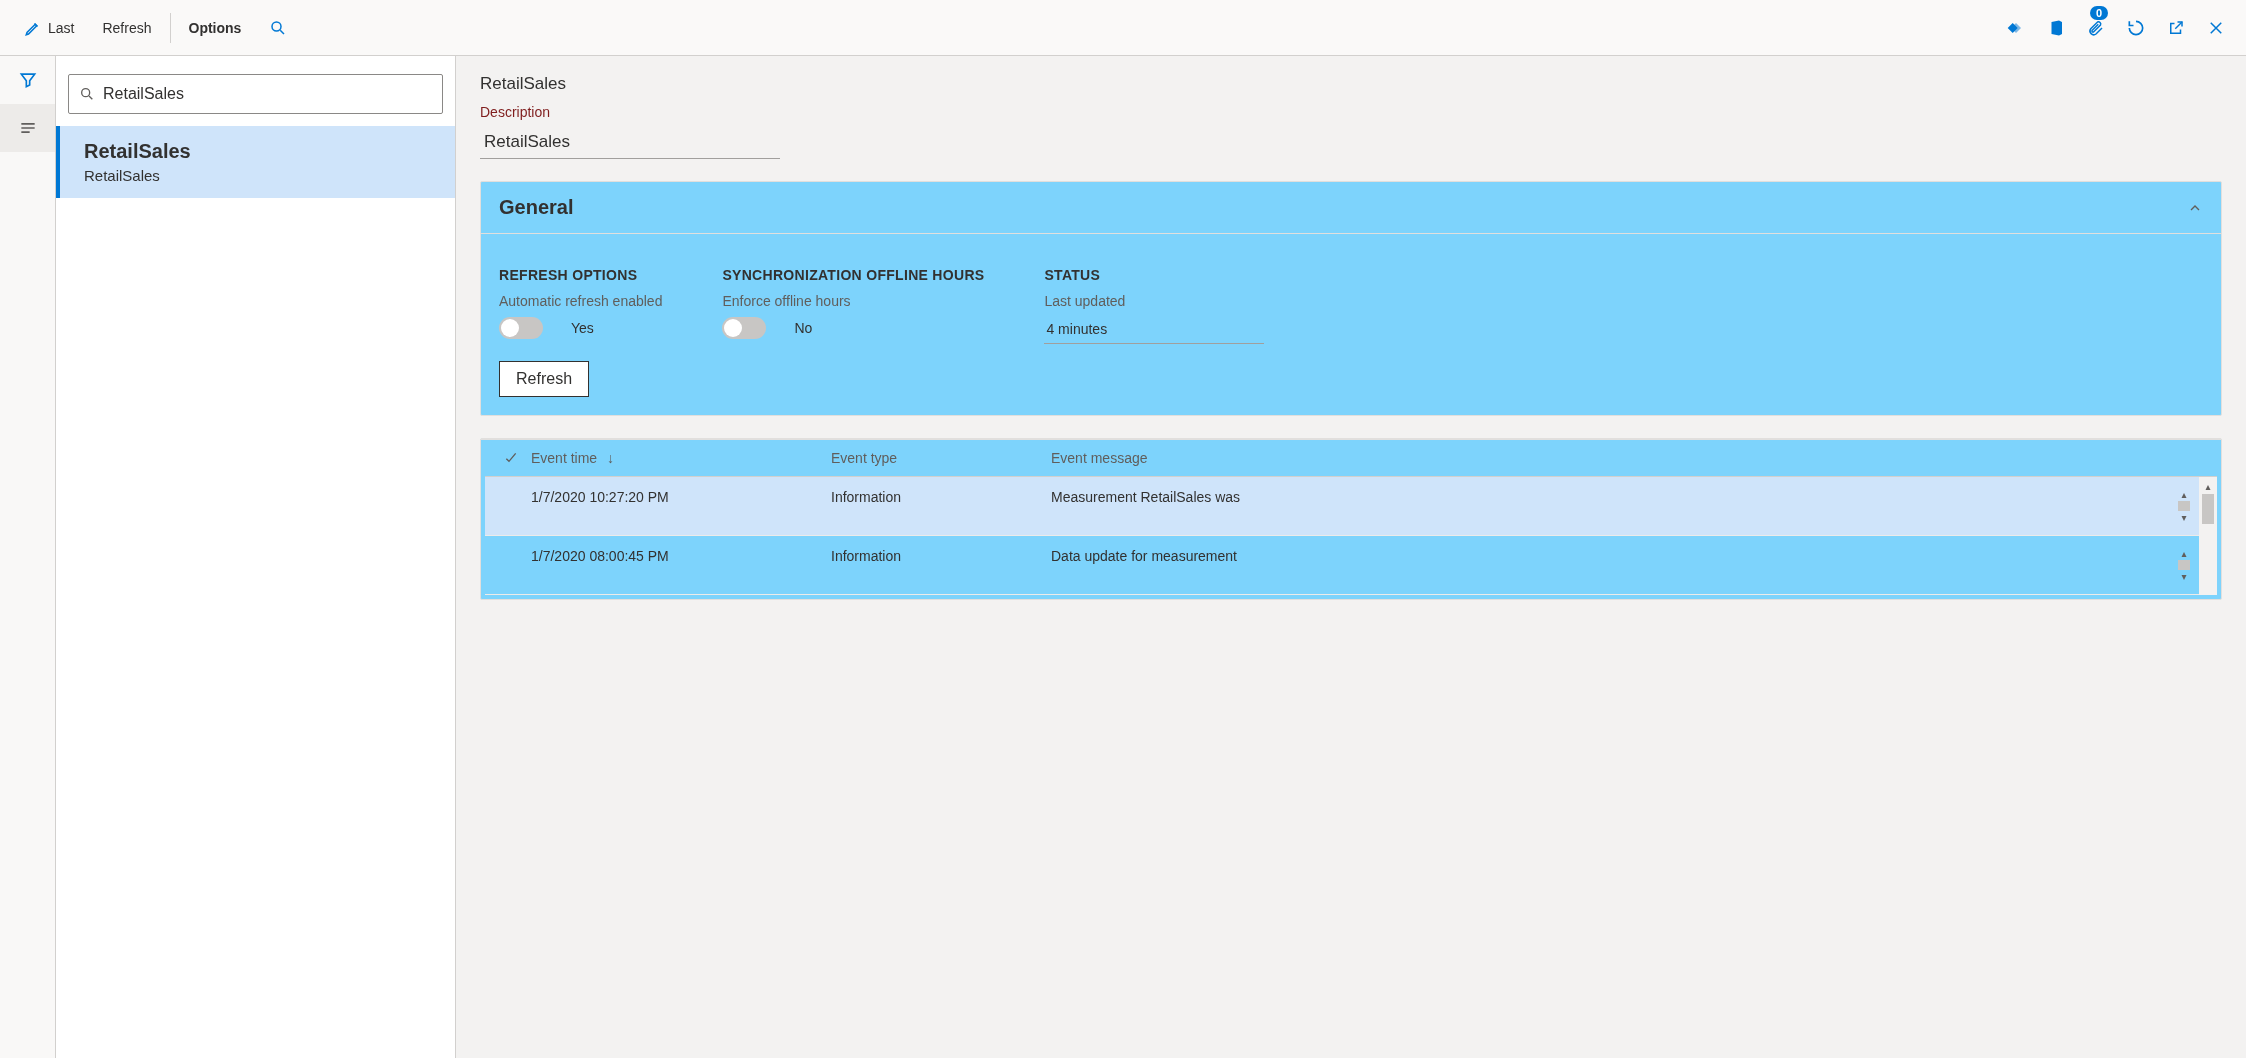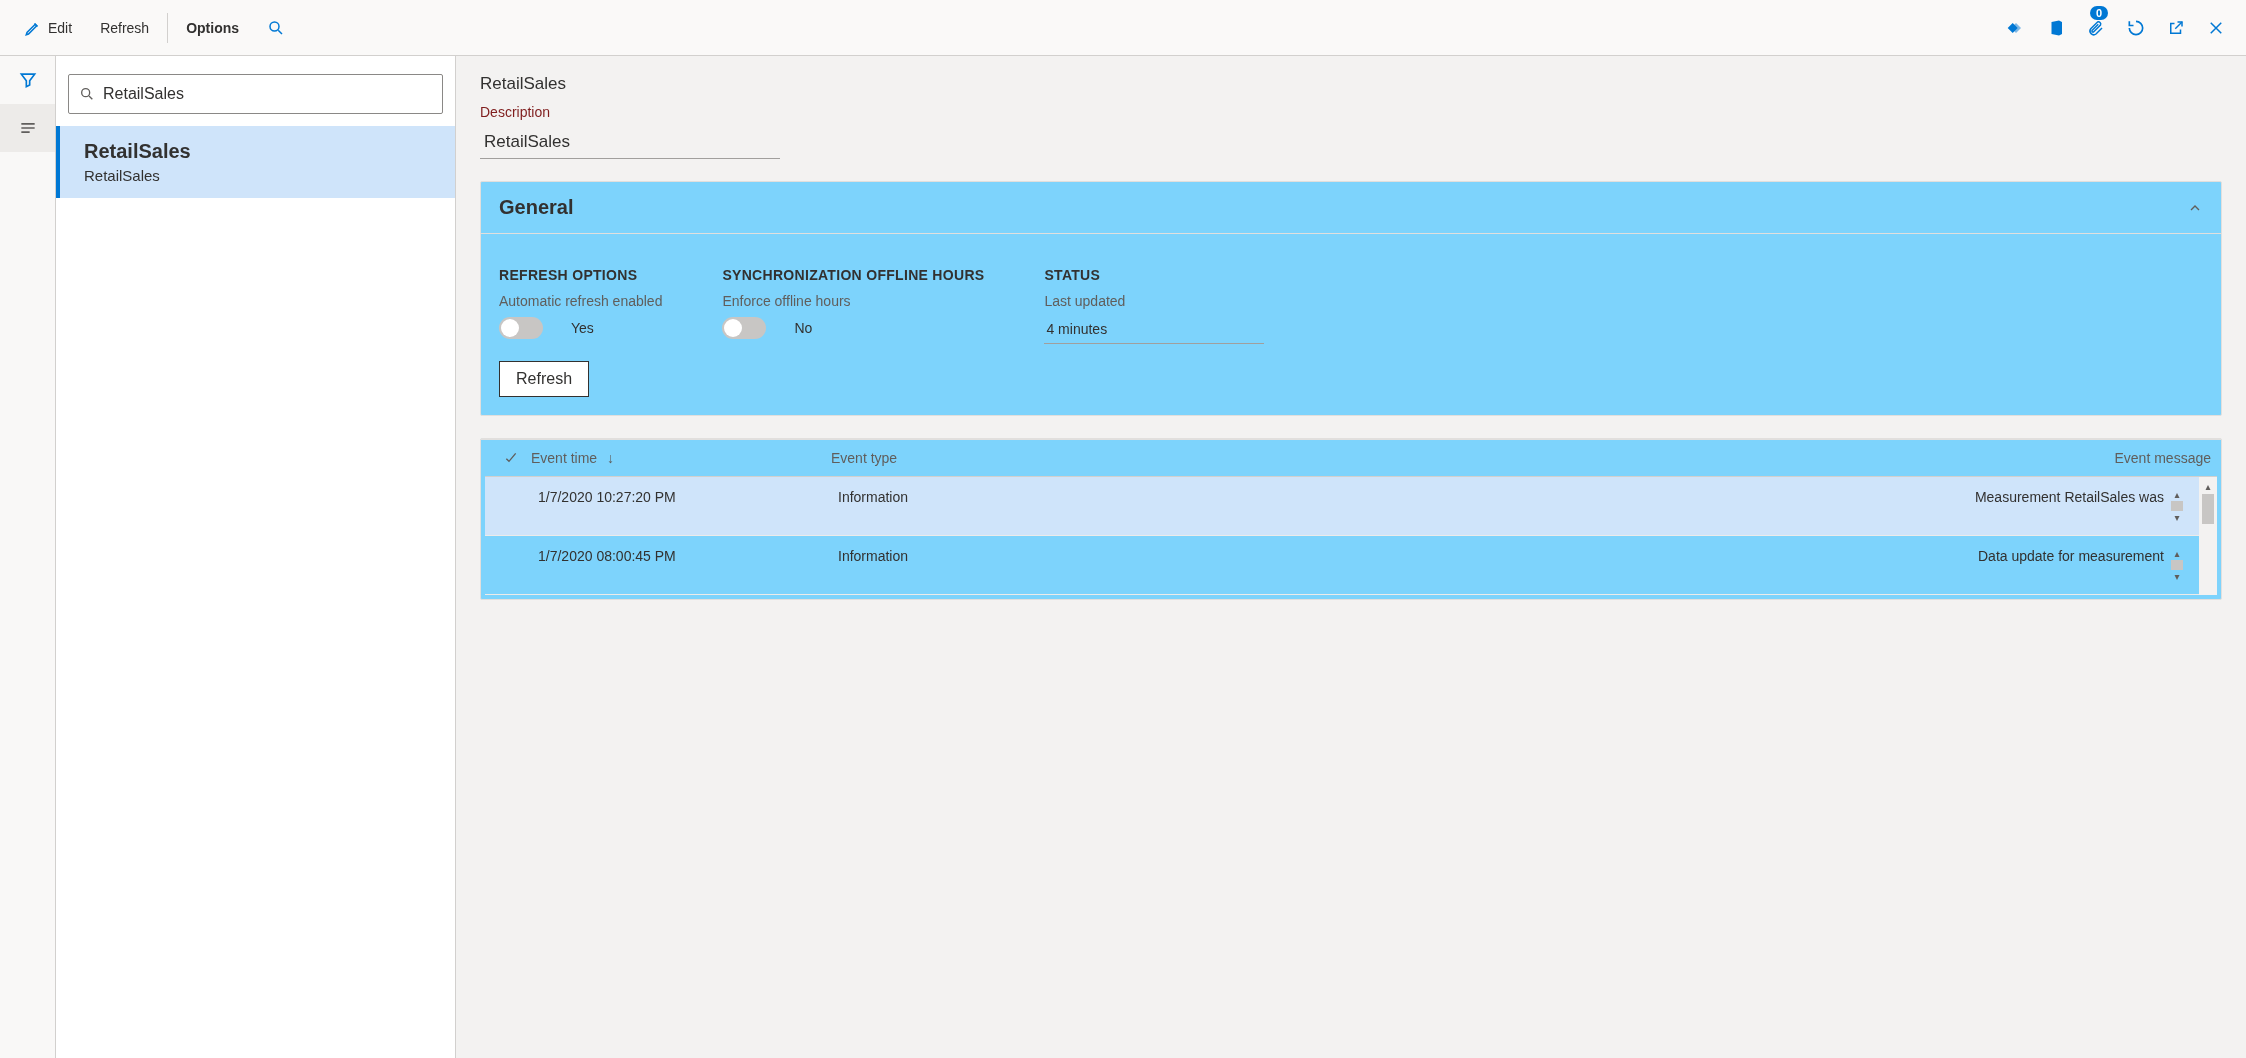--- a/index.html
+++ b/index.html
@@ -98,23 +98,23 @@
     font-size:16px; cursor:pointer; margin-top:22px; background:#fff;
   }
 
   
   .grid-head {
     display:flex; border-bottom:1px solid #d2d0ce; padding:10px 6px; color:#605e5c;
   }
   .c-check   { width:40px; display:flex; align-items:center; justify-content:center; }
   .c-time    { width:300px; }
   .c-type    { width:220px; }
-  .c-msg     { flex:1;text-align:right; }
+  .c-msg     { flex:1; }
   .grid-row {
-    display:flex; padding:12px 13px; border-bottom:1px solid #edebe9; align-items:flex-start;
+    display:flex; padding:12px 6px; border-bottom:1px solid #edebe9; align-items:flex-start;
   }
   .grid-row.selected { background:#cfe4fa; }
   .grid-row .c-check { visibility:hidden; }
   .sort-arrow { margin-left:6px; }
 
   .mini-scroll {
     width:18px; display:flex; flex-direction:column; align-items:center;
     color:#605e5c; font-size:10px; gap:1px; margin-left:4px;
   }
   .mini-scroll .thumb { width:12px; height:10px; background:#c8c6c4; }
@@ -132,21 +132,21 @@
 <body>
 
 <div class="command-bar">
   <div class="cmd">
     <span>
       <svg width="18" height="18" viewBox="0 0 24 24" fill="none" stroke="#0078d4" stroke-width="2">
           <path d="M3 21l3-1 11-11-2-2L4 18l-1 3z"></path>
           <path d="M14 6l4 4"></path>
         </svg>
     </span>
-    <span>Edit</span>
+    <span>Last</span>
   </div>
   <div class="cmd">
     <span>Refresh</span>
   </div>
   <div class="vsep"></div>
   <div class="cmd bold">
     <span>Options</span>
   </div>
   <div class="cmd">
     <span>

